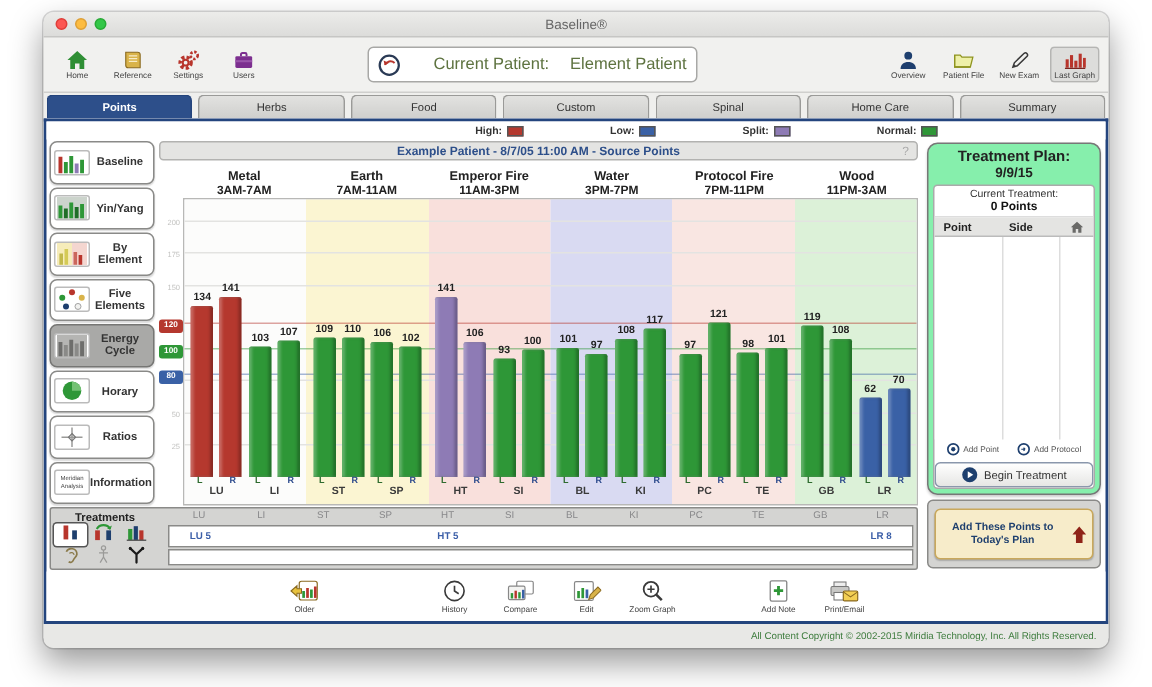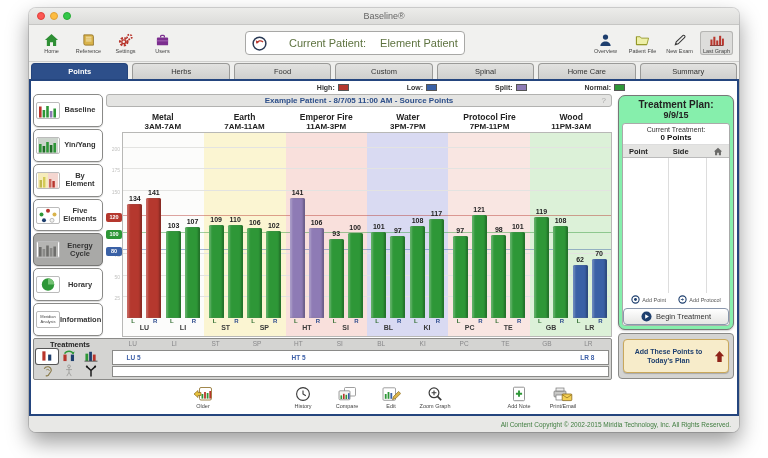--- a/index.html
+++ b/index.html
@@ -348,20 +348,29 @@
                 <span class="sb-ico">
                   <svg viewBox="0 0 20 15">
                     <circle cx="10" cy="7.5" r="6.2" fill="#2e9737"></circle>
                     <path d="M10 7.5V1.3A6.2 6.2 0 0 1 16.2 7.5Z" fill="#74c274"></path>
                   </svg>
                 </span>
                 <span class="sb-lbl">Horary</span>
               </div>
               <div class="sb-btn">
                 <span class="sb-ico">
+                  <svg viewBox="0 0 20 15">
+                    <path d="M10 1v13M3 7.5h14" stroke="#9a9a98" stroke-width="1"></path>
+                    <path d="M10 5l2.4 2.5L10 10 7.6 7.5Z" fill="none" stroke="#777" stroke-width="0.8"></path>
+                  </svg>
+                </span>
+                <span class="sb-lbl">Ratios</span>
+              </div>
+              <div class="sb-btn">
+                <span class="sb-ico">
                   <span class="micro">Meridian Analysis</span>
                 </span>
                 <span class="sb-lbl">Information</span>
               </div>
             </div>
 
           <div class="chart-panel">
             <div class="chart-header">
               <span class="ttl">Example Patient - 8/7/05 11:00 AM - Source Points</span>
               <span class="help">?</span>

